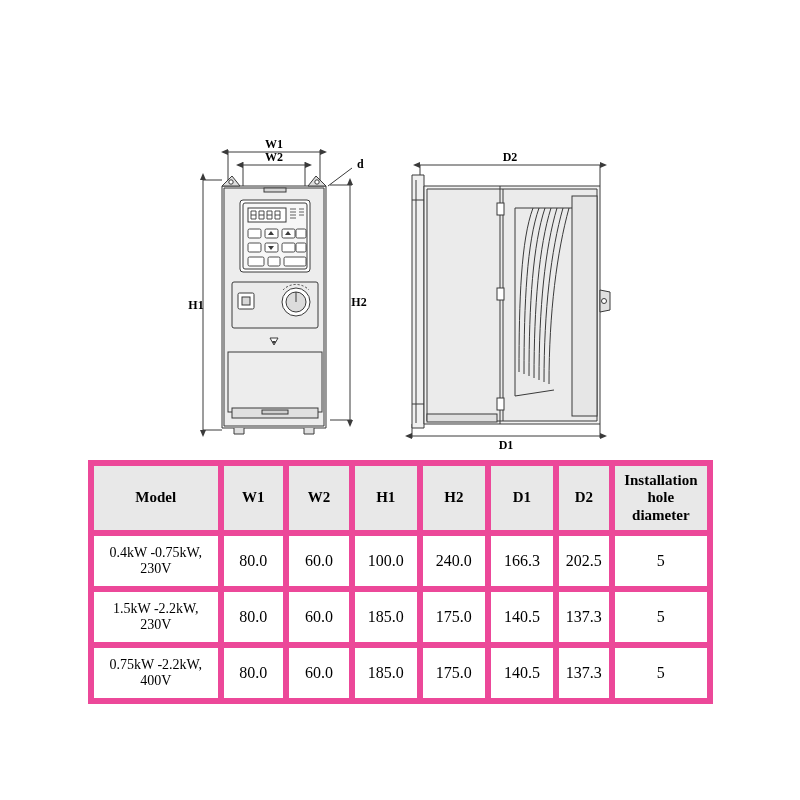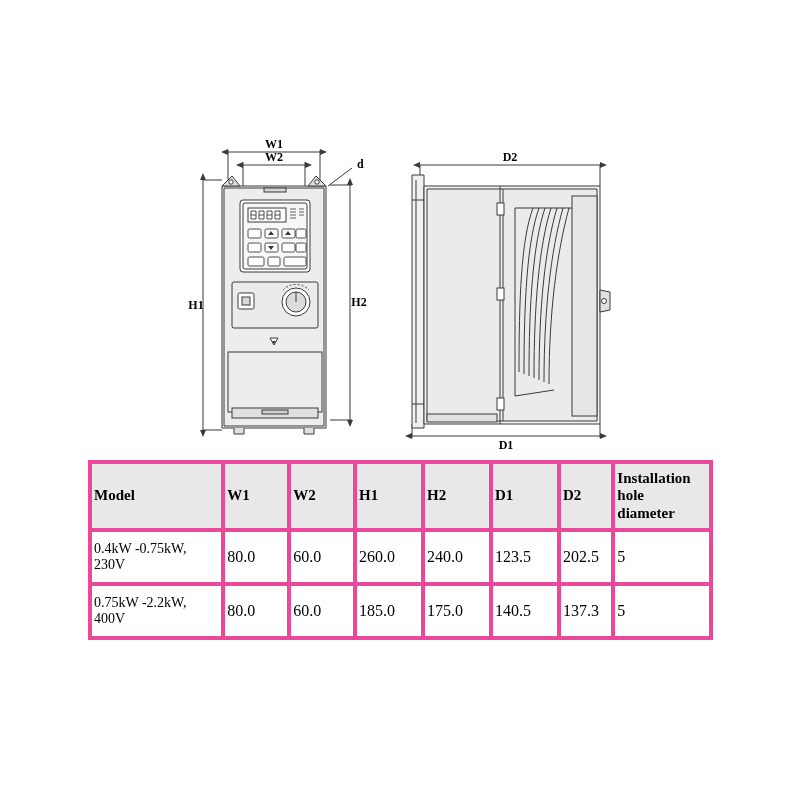--- a/index.html
+++ b/index.html
@@ -32,22 +32,22 @@
     top: 460px;
     width: 625px;
   }
   table.spec {
     border-collapse: collapse;
     width: 625px;
     font-family: "Liberation Serif", serif;
     font-size: 14px;
   }
   table.spec th, table.spec td {
-    border: 4px solid #ec4899;
-    text-align: left;
+    border: 6px solid #ec4899;
+    text-align: center;
     vertical-align: middle;
     padding: 4px 2px;
     line-height: 1.15;
   }
   table.spec thead th {
     background: #e8e8e8;
     font-weight: bold;
     font-size: 15px;
     height: 56px;
   }
@@ -258,24 +258,37 @@
       </tr>
     </thead>
     <tbody>
       <tr>
         <td class="model">
           <div>0.4kW -0.75kW,</div>
           <div>230V</div>
         </td>
         <td>80.0</td>
         <td>60.0</td>
-        <td>260.0</td>
+        <td>100.0</td>
         <td>240.0</td>
-        <td>123.5</td>
+        <td>166.3</td>
         <td>202.5</td>
+        <td>5</td>
+      </tr>
+      <tr>
+        <td class="model">
+          <div>1.5kW -2.2kW,</div>
+          <div>230V</div>
+        </td>
+        <td>80.0</td>
+        <td>60.0</td>
+        <td>185.0</td>
+        <td>175.0</td>
+        <td>140.5</td>
+        <td>137.3</td>
         <td>5</td>
       </tr>
       <tr>
         <td class="model">
           <div>0.75kW -2.2kW,</div>
           <div>400V</div>
         </td>
         <td>80.0</td>
         <td>60.0</td>
         <td>185.0</td>

